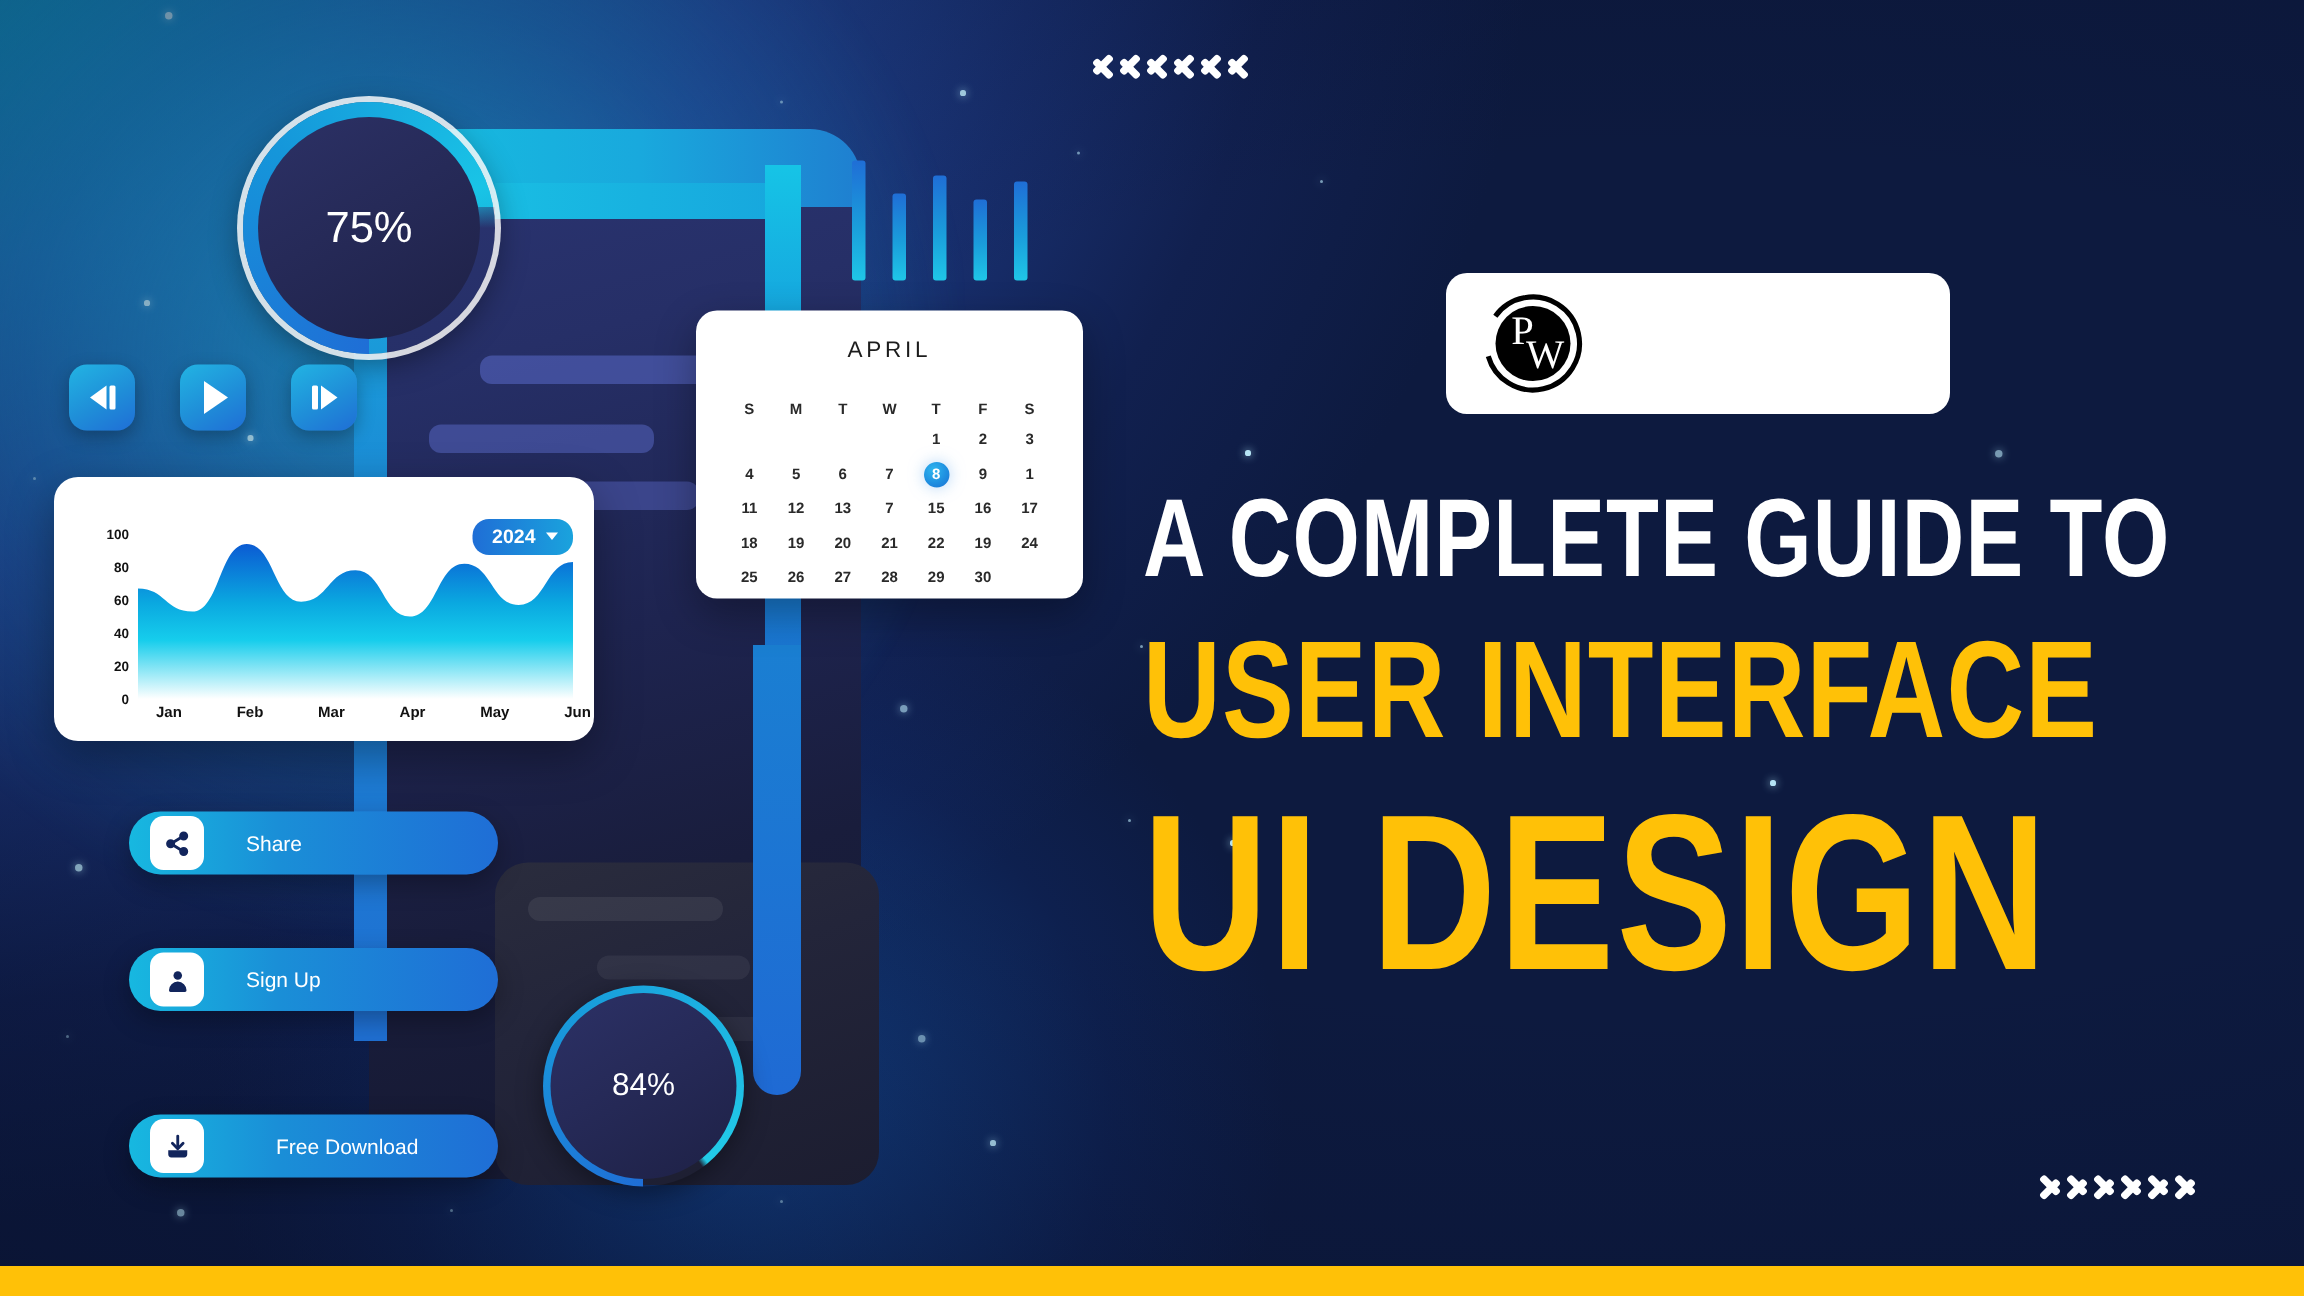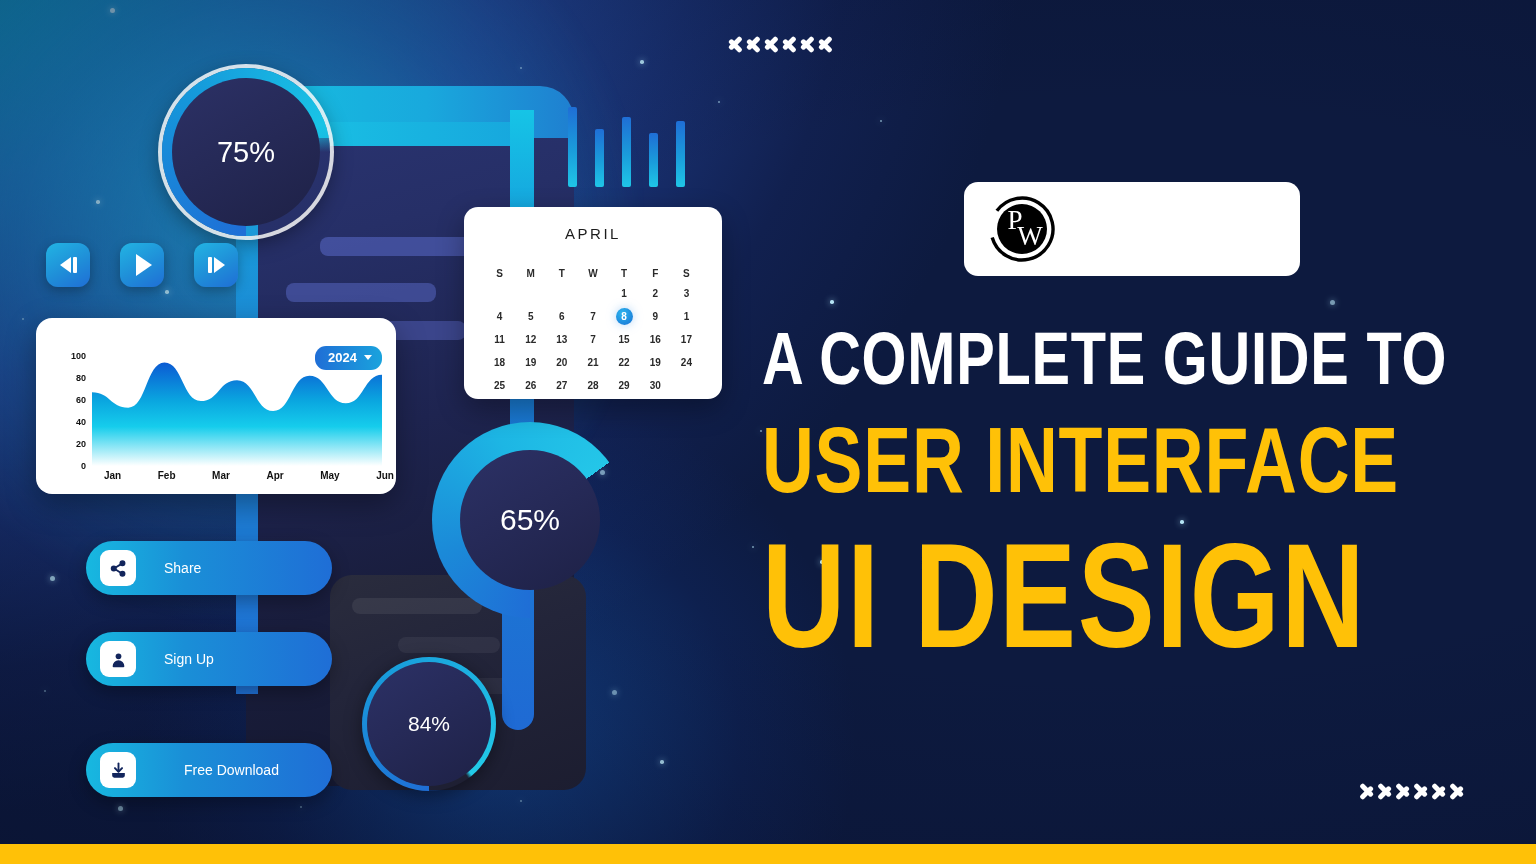--- a/index.html
+++ b/index.html
@@ -182,21 +182,21 @@
     border-radius: 50%; width: 17px; margin: 0 auto;
     box-shadow: 0 0 10px rgba(120,180,240,0.55);
   }
 
   
   .mini-bars { position: absolute; left: 568px; top: 107px; display: flex; align-items: flex-end; gap: 18px; height: 80px; }
   .mini-bar { width: 9px; border-radius: 2px; background: linear-gradient(180deg, #1f6ed6 0%, #1a9ddb 55%, #1fc6e7 100%); }
 
   
   .pill {
-    position: absolute; left: 86px; width: 246px; height: 54px;
+    position: absolute; left: 86px; width: 246px; height: 42px;
     border-radius: 27px;
     background: linear-gradient(90deg, #17b8e0 0%, #1a8fd7 40%, #1f6ed6 100%);
     display: flex; align-items: center; padding-left: 14px;
     box-shadow: 0 6px 18px rgba(0,0,0,0.3);
   }
   #pill-share { top: 541px; }
   #pill-signup { top: 632px; }
   #pill-download { top: 743px; gap: 20px; }
   .pill-icon {
     width: 36px; height: 36px; border-radius: 9px; background: #fff;
@@ -280,23 +280,20 @@
   <div class="card-lower"></div>
   <div class="ph-line" style="left:352px; top:598px; width:130px; height:16px; background:rgba(255,255,255,0.07);"></div>
   <div class="ph-line" style="left:398px; top:637px; width:102px; height:16px; background:rgba(255,255,255,0.06);"></div>
   <div class="ph-line" style="left:438px; top:678px; width:74px; height:16px; background:rgba(255,255,255,0.05);"></div>
 
   <div class="pipe pipe-h1"></div>
   <div class="pipe pipe-v1"></div>
   <div class="pipe pipe-elbow"></div>
   <div class="pipe pipe-v2"></div>
 
-  <div class="ring" id="ring65">
-    <div class="ring-face">65%</div>
-  </div>
   <div class="ring" id="ring90">
     <div class="ring-face">84%</div>
   </div>
   <div class="ring" id="ring75">
     <div class="ring-face">75%</div>
   </div>
 
   <div class="media-row">
     <div class="media-btn">
       <span class="glyph">

